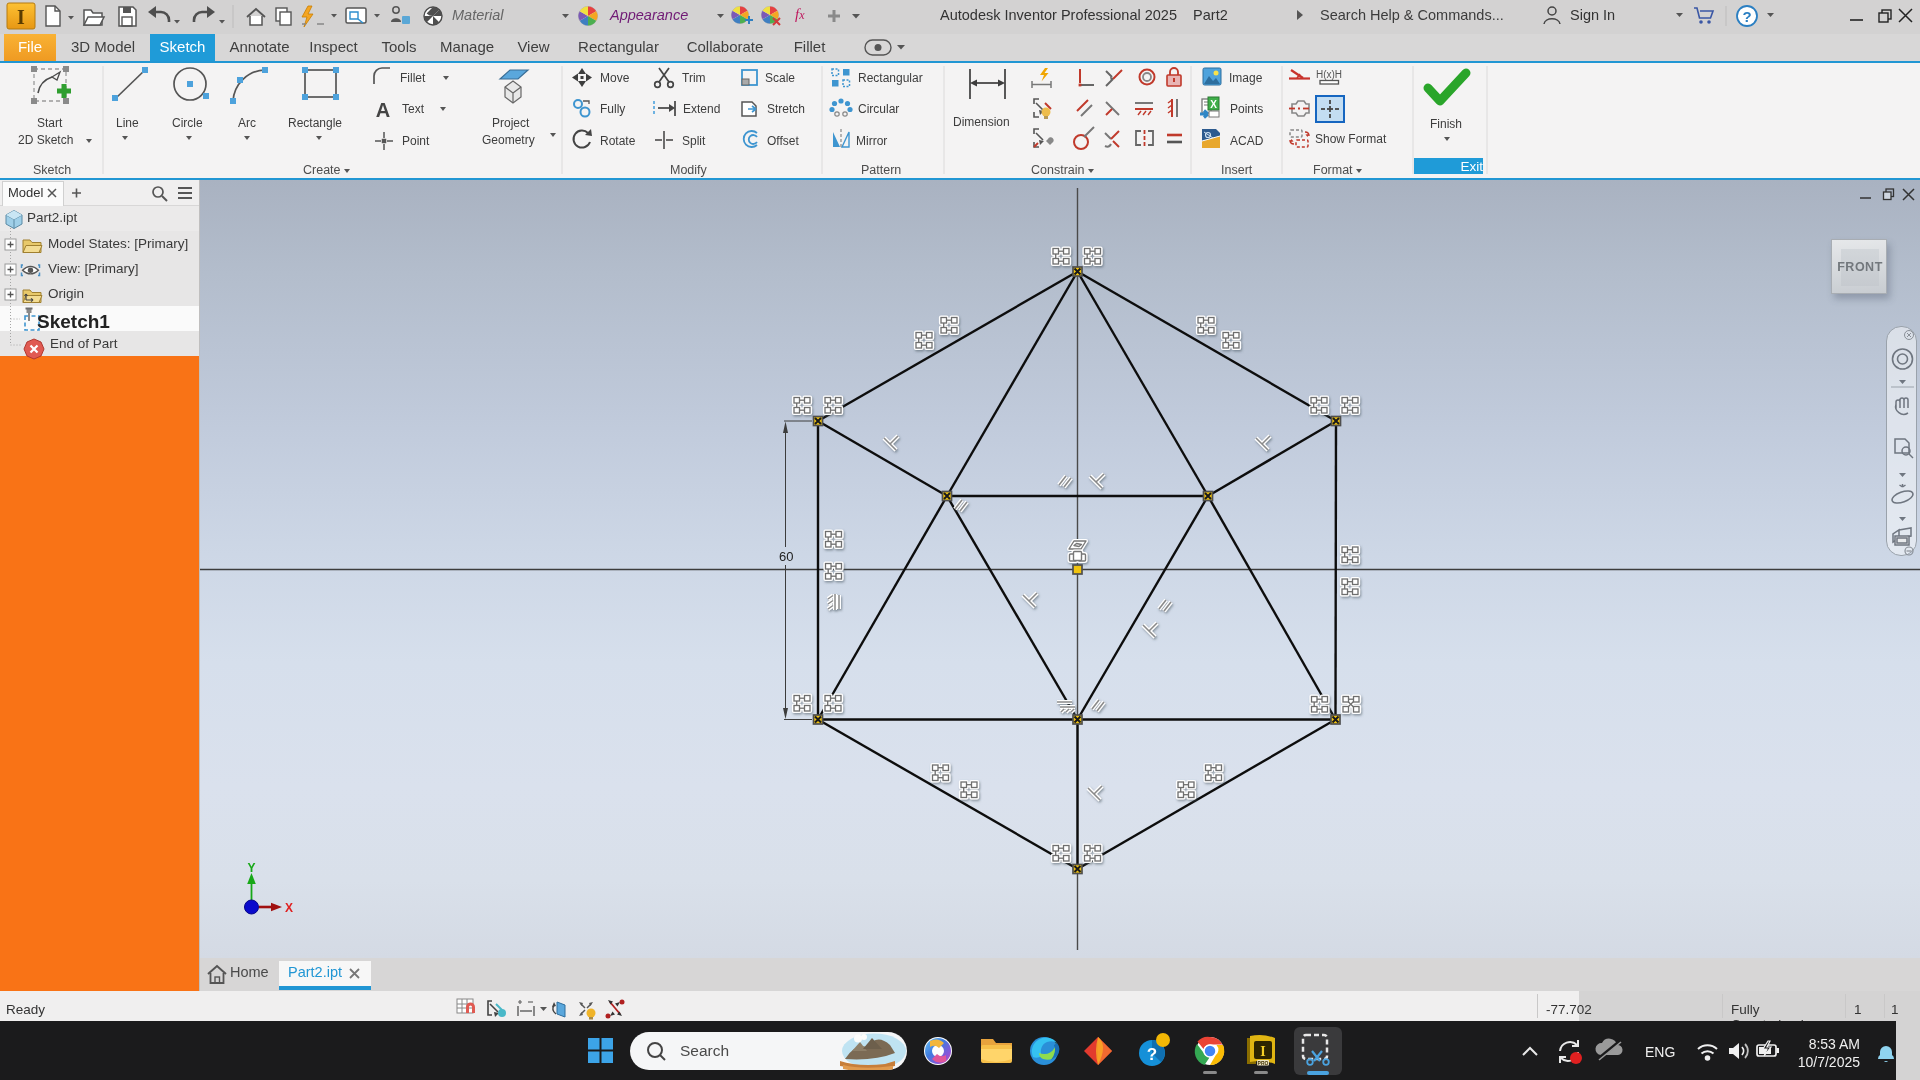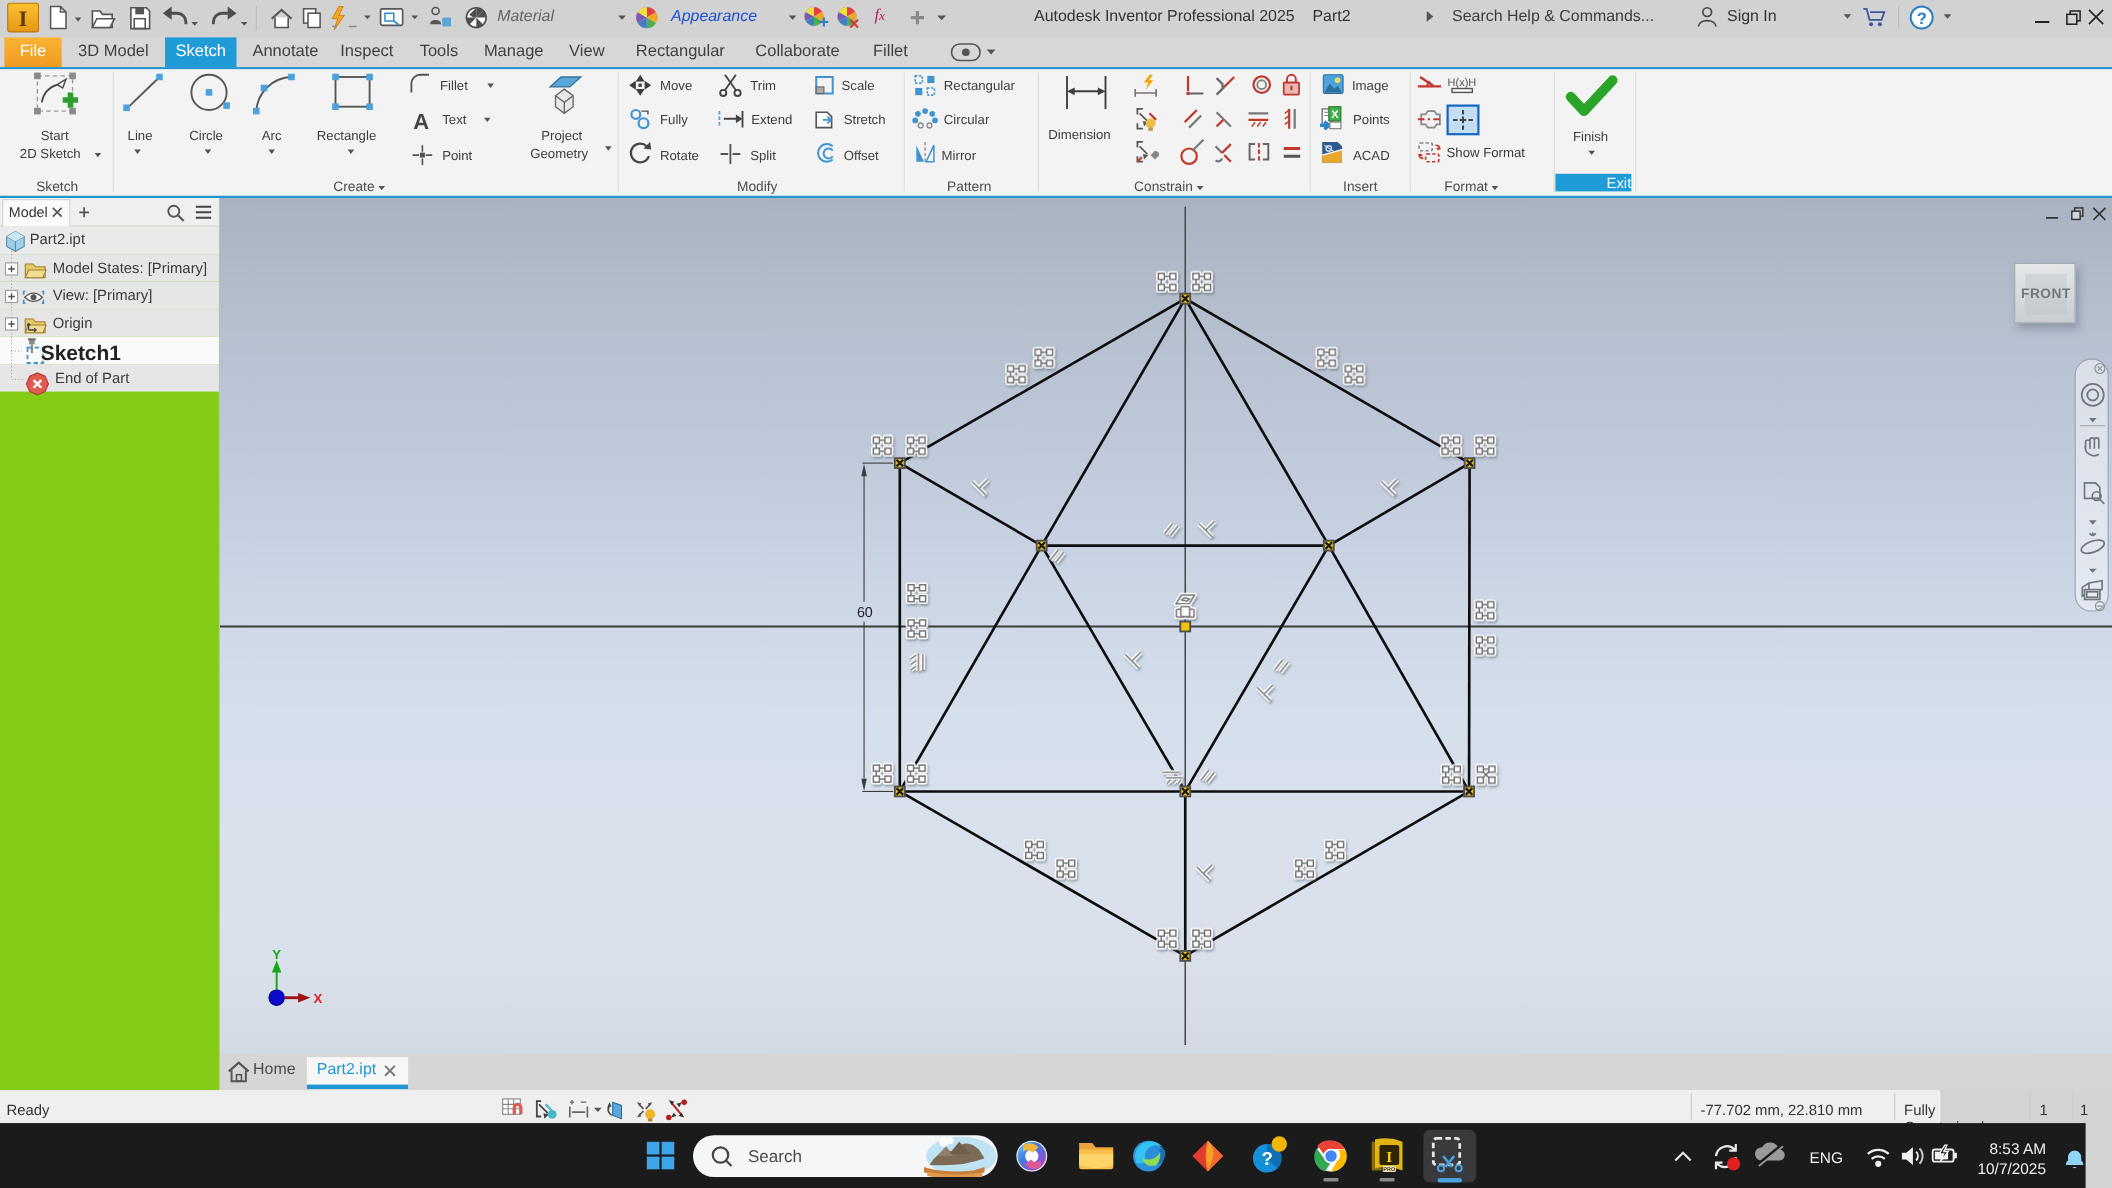--- a/index.html
+++ b/index.html
@@ -19,31 +19,31 @@
 #blueline-top { position:absolute; left:0; top:61px; width:1920px; height:2px; background:#2196d3; }
 
 
 #ribbon { position:absolute; left:0; top:63px; width:1920px; height:115px; background:#f4f3f3; }
 #blueline-bot { position:absolute; left:0; top:178px; width:1920px; height:2px; background:#2196d3; }
 .glabel { position:absolute; top:100px; font-size:12.5px; color:#4d4d4d; white-space:nowrap; }
 .rlbl { position:absolute; font-size:12px; color:#3d3d3d; white-space:nowrap; }
 .caret { display:inline-block; width:0; height:0; border-left:3.5px solid transparent; border-right:3.5px solid transparent; border-top:4px solid #555; vertical-align:middle; }
 
 
-#browser { position:absolute; left:0; top:180px; width:200px; height:811px; background:#84cc16; border-right:1px solid #c0bfbf; }
+#browser { position:absolute; left:0; top:180px; width:200px; height:811px; background:#f97316; border-right:1px solid #c0bfbf; }
 #bheader { position:absolute; left:0; top:0; width:199px; height:26px; background:#f0efef; border-bottom:1px solid #d8d7d7; }
 .trow { position:absolute; left:0; width:199px; height:25px; font-size:13.5px; color:#3a3a3a; line-height:25px; }
 
 
 #canvas { position:absolute; left:200px; top:180px; width:1720px; height:778px;
   background:linear-gradient(#a9b2c1 0%, #b3bdcc 12%, #c1cbdc 32%, #cdd7e6 48%, #d6dfec 62%, #dae1ed 78%, #d9e0ea 90%, #d4dae4 100%); }
 
 
 #tabbar { position:absolute; left:200px; top:958px; width:1901px; height:33px; background:#d7d6d6; }
-#statusbar { position:absolute; left:0; top:991px; width:1764px; height:30px; background:#f0efef; font-size:13.5px; color:#333; }
+#statusbar { position:absolute; left:0; top:991px; width:1579px; height:30px; background:#f0efef; font-size:13.5px; color:#333; }
 #taskbar { position:absolute; left:0; top:1021px; width:1896px; height:59px; background:#1b1b1c; }
 </style>
 </head>
 <body>
 <div id="root">
   <div id="titlebar">
     <svg width="1920" height="34" style="position:absolute;left:0;top:0">
       <defs>
         <linearGradient id="amber" x1="0" y1="0" x2="0" y2="1">
           <stop offset="0" stop-color="#fdc133"></stop>
@@ -151,21 +151,21 @@
       <circle cx="1747" cy="16" r="10" fill="#fff" stroke="#2b7fc2" stroke-width="1.8"></circle>
       <text x="1747" y="21.5" font-size="15" font-weight="bold" fill="#2b7fc2" text-anchor="middle">?</text>
       <path d="M1767 13 l3.5 4 3.5 -4 z" fill="#555"></path>
 
       <line x1="1850" y1="20" x2="1863" y2="20" stroke="#222" stroke-width="1.6"></line>
       <rect x="1882" y="10" width="9" height="9" fill="none" stroke="#222" stroke-width="1.4"></rect>
       <rect x="1879" y="13" width="9" height="9" fill="#d3d2d2" stroke="#222" stroke-width="1.4"></rect>
       <path d="M1899 9 l13 13 M1912 9 l-13 13" stroke="#222" stroke-width="1.5"></path>
     </svg>
     <div class="abs" style="left:452px;top:7px;font-size:14.5px;font-style:italic;color:#666">Material</div>
-    <div class="abs" style="left:610px;top:7px;font-size:14.5px;font-style:italic;color:#1d4ed8">Appearance</div>
+    <div class="abs" style="left:610px;top:7px;font-size:14.5px;font-style:italic;color:#701a75">Appearance</div>
     <div class="abs" style="left:795px;top:6px;font-size:15px;font-style:italic;color:#be185d;font-family:'Liberation Serif',serif"><i>f<span style="font-size:12px">x</span></i></div>
     <div id="titletext">Autodesk Inventor Professional 2025&nbsp;&nbsp;&nbsp;&nbsp;Part2</div>
     <div class="abs" style="left:1320px;top:7px;font-size:14.5px;color:#3c3c3c">Search Help &amp; Commands...</div>
     <div class="abs" style="left:1570px;top:7px;font-size:14.5px;color:#333">Sign In</div>
   </div>
   <div id="tabrow">
     <div class="rtab" id="tab-file">File</div>
     <div class="rtab" style="left:71px;width:64px">3D Model</div>
     <div class="rtab" id="tab-sketch" style="left:150px;width:65px">Sketch</div>
     <div class="rtab" style="left:229px;width:61px">Annotate</div>

